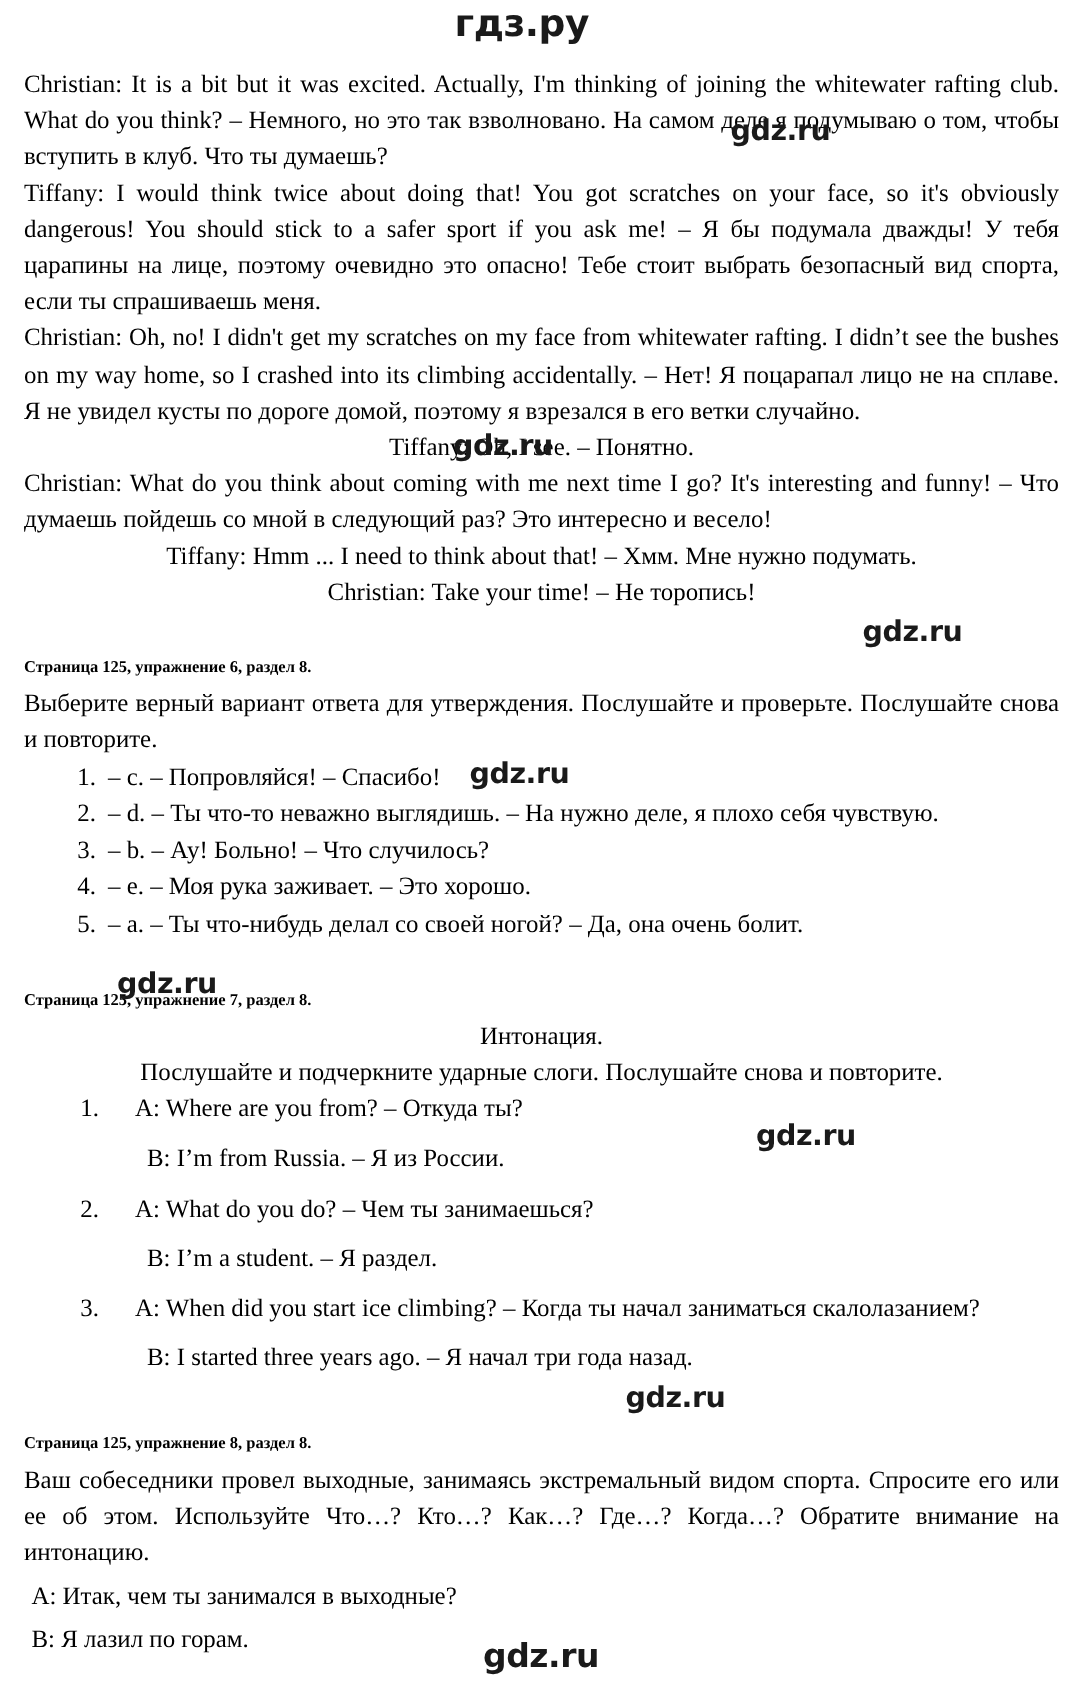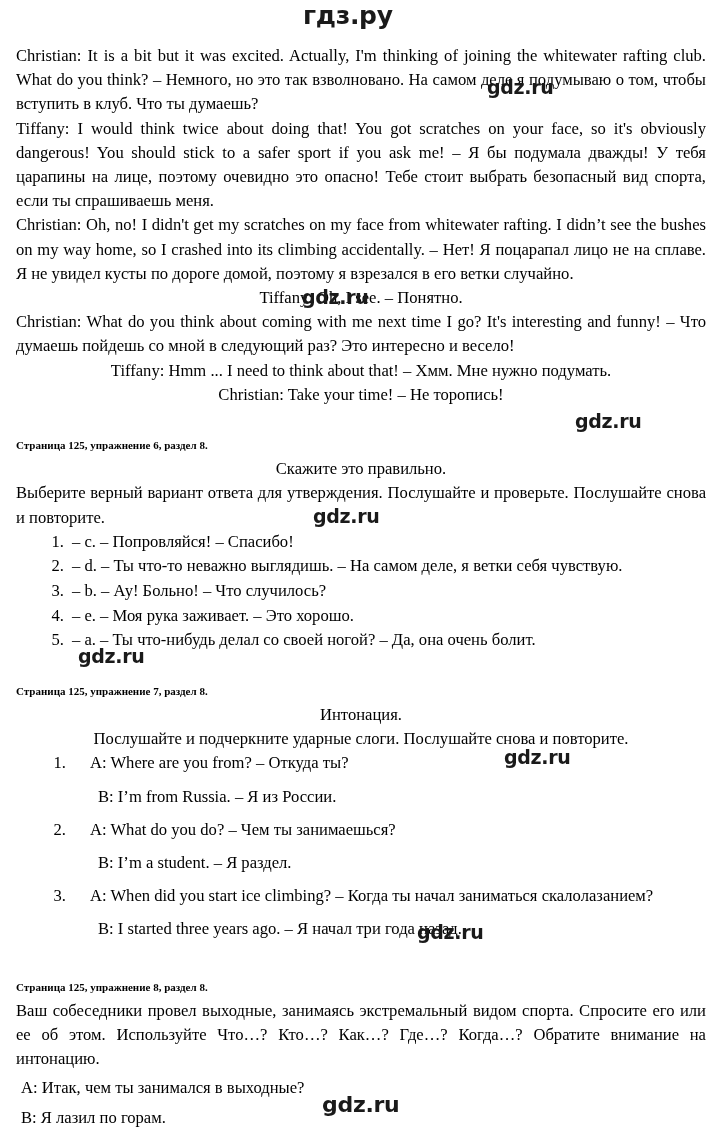--- a/index.html
+++ b/index.html
@@ -154,31 +154,30 @@
       <p class="para last-of-block">Tiffany: Oh, I see. – Понятно.</p>
       <p class="para">Christian: What do you think about coming with me next time I go? It's interesting and funny! – Что думаешь пойдешь со мной в следующий раз? Это интересно и весело!</p>
       <p class="para last-of-block">Tiffany: Hmm ... I need to think about that! – Хмм. Мне нужно подумать.</p>
       <p class="para last-of-block">Christian: Take your time! – Не торопись!</p>
     </div>
 
     <div class="spacer-lg"></div>
 
     <div>
       <p class="heading">Страница 125, упражнение 6, раздел 8.</p>
-      <p class="para last-of-block">Скажите это правильно.</p>
       <p class="para">Выберите верный вариант ответа для утверждения. Послушайте и проверьте. Послушайте снова и повторите.</p>
 
       <ol class="numlist">
         <li>
           <span class="num">1.</span>
           <span class="text">– c. – Попровляйся! – Спасибо!</span>
         </li>
         <li>
           <span class="num">2.</span>
-          <span class="text">– d. – Ты что-то неважно выглядишь. – На самом деле, я ветки себя чувствую.</span>
+          <span class="text">– d. – Ты что-то неважно выглядишь. – На нужно деле, я плохо себя чувствую.</span>
         </li>
         <li>
           <span class="num">3.</span>
           <span class="text">– b. – Ау! Больно! – Что случилось?</span>
         </li>
         <li>
           <span class="num">4.</span>
           <span class="text">– e. – Моя рука заживает. – Это хорошо.</span>
         </li>
         <li>

